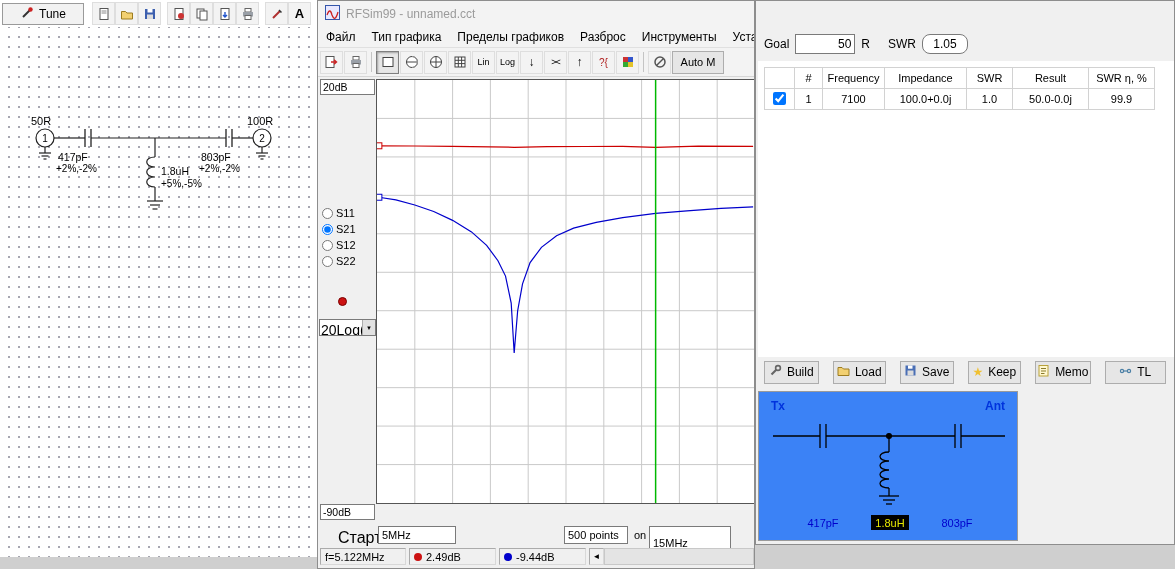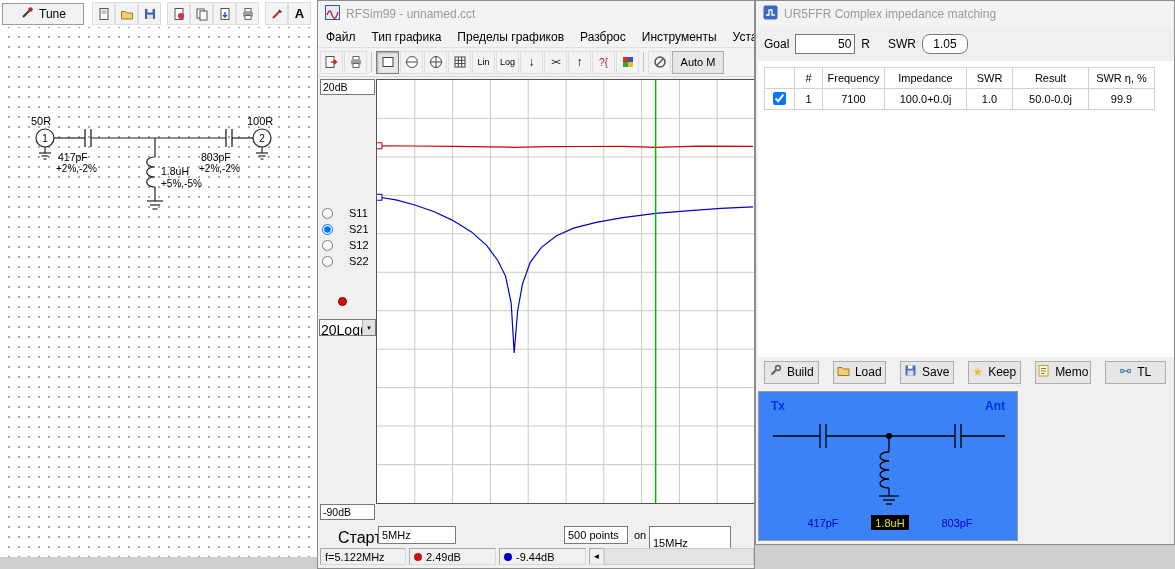--- a/index.html
+++ b/index.html
@@ -12,21 +12,21 @@
   .menubar{display:flex;height:21px;align-items:center;background:#f3f3f3;border-bottom:1px solid #e0e0e0;white-space:nowrap;}
   .menu-item{padding:3px 8px;font-size:12px;}
   .toolbar{display:flex;align-items:center;height:29px;padding:2px 2px;gap:1px;background:#f3f3f3;border-bottom:1px solid #d6d6d6;}
   .tbtn{width:23px;height:23px;border:1px solid #dedede;background:#f3f3f3;display:flex;align-items:center;justify-content:center;font-size:10px;flex:none;overflow:hidden;}
   .tbtn.pressed{border:1px solid #7f7f7f;background:#e7e7e7;box-shadow:inset 1px 1px 2px rgba(0,0,0,.3);}
   .vsep{width:1px;height:20px;background:#c4c4c4;margin:0 3px;flex:none;}
   .ibox{border:1px solid #7a7a7a;background:#fff;font-size:11px;font-family:inherit;padding:1px 3px;outline:none;}
   .sunken{border:1px solid #ababab;border-right-color:#d8d8d8;border-bottom-color:#d8d8d8;background:#f0f0f0;display:flex;align-items:center;gap:4px;padding:0 4px;font-size:11px;}
   .btn{display:flex;align-items:center;justify-content:center;gap:5px;border:1px solid #adadad;background:#e6e6e6;font-size:12px;height:23px;}
   .dot{border-radius:50%;display:inline-block;}
-  .radio-row{display:flex;align-items:center;gap:16px;height:16px;font-size:11px;}
+  .radio-row{display:flex;align-items:center;gap:3px;height:16px;font-size:11px;}
   .radio-row input{width:11px;height:11px;margin:0;}
   table.match{border-collapse:collapse;font-size:11px;}
   table.match td,table.match th{border:1px solid #d2d2d2;text-align:center;font-weight:normal;height:21px;padding:0 2px;background:#fff;}
   svg text{font-family:"Liberation Sans",sans-serif;}
 </style>
 </head>
 <body>
 
 <div class="abs" style="left:0;top:0;width:317px;height:557px;background:#fff;background-image:radial-gradient(#a6a6b0 0.9px, transparent 1.05px);background-size:10px 10px;background-position:4px 32px;">
 
@@ -320,27 +320,20 @@
     <span class="dot" style="width:8px;height:8px;background:#0000cc;"></span>
     <span>-9.44dB</span>
   </div>
   <div class="abs sunken" style="left:271px;top:547px;width:15px;height:17px;justify-content:center;font-size:8px;padding:0;">
     <span>◄</span>
   </div>
   <div class="abs" style="left:286px;top:547px;width:150px;height:17px;background:#e4e4e4;border:1px solid #c8c8c8;"></div>
 </div>
 
 <div class="win" style="left:755px;top:0;width:420px;height:545px;">
-  <div class="titlebar">
-    <span><svg width="15" height="15">
-          <rect x="0.5" y="0.5" width="14" height="14" rx="2" fill="#3a66c8"></rect>
-          <path d="M3,10 h3 v-5 h3 v5 h3" stroke="#fff" fill="none" stroke-width="1.3"></path>
-        </svg></span>
-    <span class="title-text">UR5FFR Complex impedance matching</span>
-  </div>
 
   <div class="abs" style="left:0;top:26px;width:418px;height:34px;display:flex;align-items:center;padding:0 8px;gap:6px;background:#f0f0f0;">
     <span style="font-size:12px;">Goal</span>
     <input class="ibox" style="width: 60px; height: 20px; text-align: right; font-size: 12px;" value="50">
     <span style="font-size:12px;">R</span>
     <span style="width:6px;"></span>
     <span style="font-size:12px;">SWR</span>
     <input class="ibox" style="width: 46px; height: 20px; text-align: center; font-size: 12px; border-radius: 8px;" value="1.05">
   </div>
 

